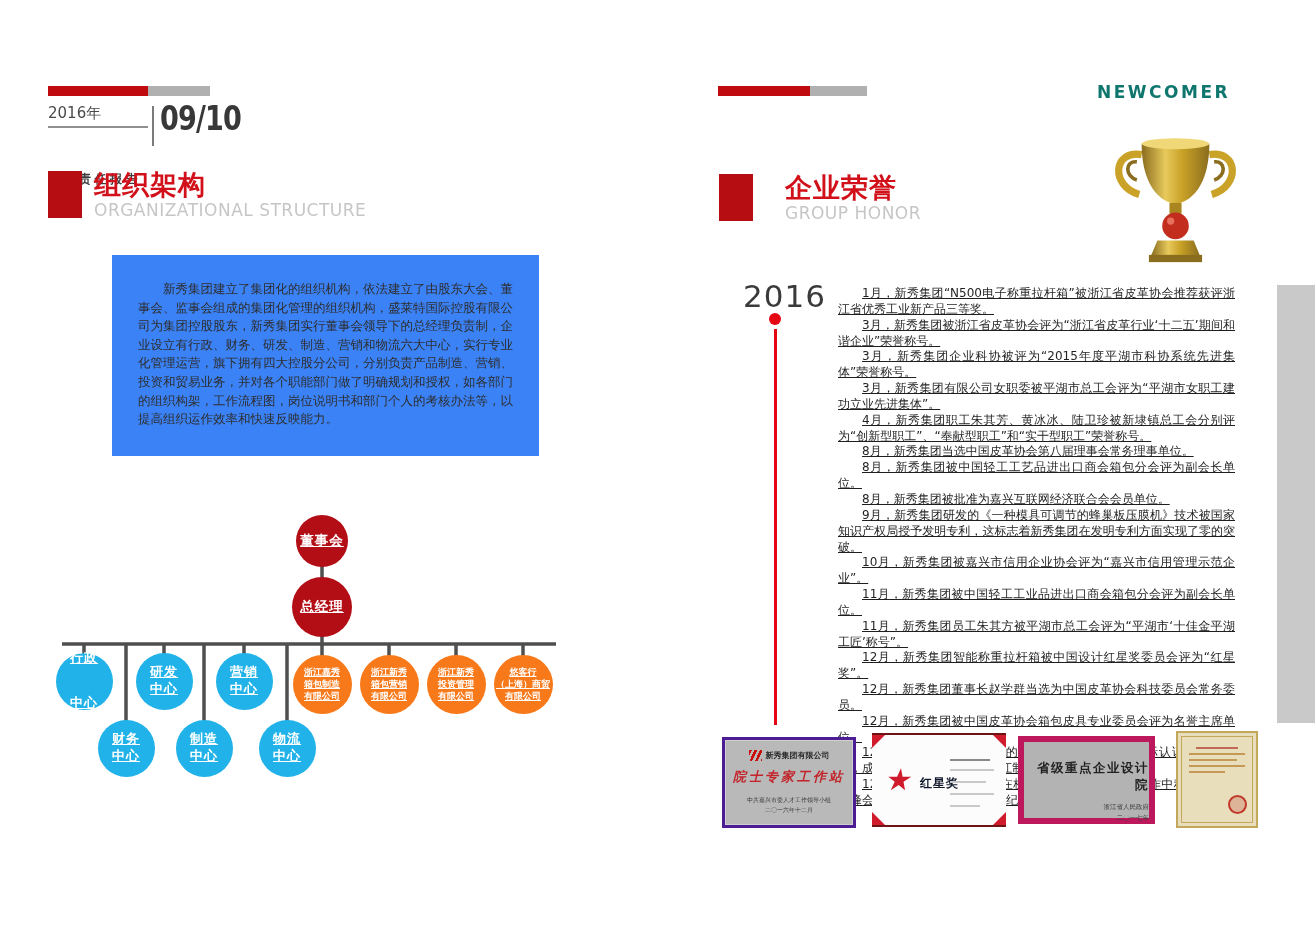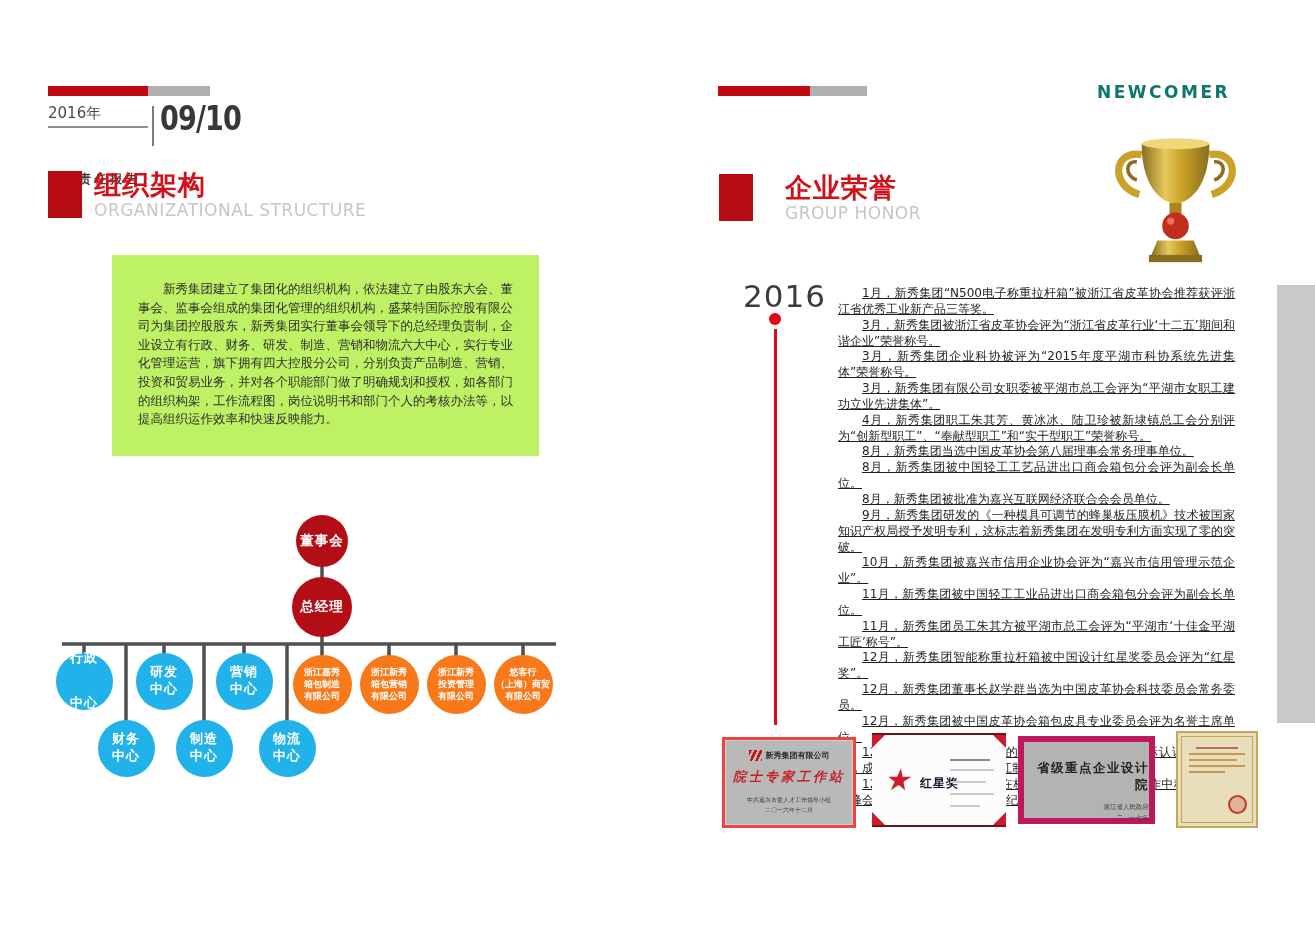--- a/index.html
+++ b/index.html
@@ -19,47 +19,47 @@
   .lp-pagenum{left:160px;top:99px;font-size:33px;font-weight:800;color:#383838;
               transform:scaleX(.82);transform-origin:left top;letter-spacing:-1px;}
 
   
   .sec{display:flex;gap:12px;align-items:flex-start;}
   .sec .sq{width:34px;height:47px;background:#b60d12;flex:0 0 auto;}
   .sec .t-cn{font-size:27px;font-weight:bold;color:#d2101a;line-height:1;letter-spacing:1px;}
   .sec .t-en{font-size:17px;color:#c6c6c6;letter-spacing:.5px;margin-top:4px;line-height:1;}
 
   
-  .introbox{left:112px;top:255px;width:427px;height:201px;background:#bef264;}
+  .introbox{left:112px;top:255px;width:427px;height:201px;background:#3b82f6;}
   .introbox p{margin:25px 26px 0;font-size:12.5px;line-height:18.6px;color:#2e2e2e;
               text-align:justify;text-indent:2em;word-break:break-all;}
 
   
   .node{position:absolute;border-radius:50%;display:flex;flex-direction:column;align-items:center;
         justify-content:center;color:#fff;font-weight:bold;text-align:center;z-index:2;}
-  .node span{display:block;}
+  .node span{display:block;text-decoration:underline;}
   .node.red{background:#b30d15;font-size:13.5px;letter-spacing:1px;}
   .node.blue{background:#20b2e8;font-size:13px;line-height:1.3;letter-spacing:1px;}
   .node.orange{background:#f8791a;font-size:9px;line-height:1.35;letter-spacing:0;}
   .orglines{left:0;top:0;z-index:1;}
 
   
   .logo{left:1097px;top:82px;font-size:17px;font-weight:800;color:#0f766e;letter-spacing:2.5px;}
   .trophy{left:1103px;top:128px;}
   .year2016{left:743px;top:278px;font-size:31px;color:#3a3a3a;letter-spacing:1px;}
   .tdot{left:769px;top:313px;width:12px;height:12px;border-radius:50%;background:#e60613;}
   .tline{left:774px;top:329px;width:3px;height:396px;background:#e60613;}
   .honors{left:838px;top:286px;width:397px;}
   .honor{margin:0;font-size:12px;line-height:15.85px;color:#1f1f1f;text-align:justify;
          text-indent:2em;word-break:break-all;text-decoration:underline;}
   .sidebar{left:1277px;top:285px;width:38px;height:438px;background:#c9c9c9;}
 
   
   .cert{box-sizing:border-box;}
-  .cert1{left:722px;top:737px;width:134px;height:91px;background:#b9b9b9;border:3px solid #ef4444;
+  .cert1{left:722px;top:737px;width:134px;height:91px;background:#b9b9b9;border:3px solid #4c1d95;
          box-shadow:inset 0 0 0 1px #cfcfcf;text-align:center;padding-top:10px;}
   .cert1 .hd{display:flex;align-items:center;justify-content:center;gap:4px;}
   .cert1 .mark{width:13px;height:11px;background:
         repeating-linear-gradient(115deg,#c8100f 0 2.5px,transparent 2.5px 5px);}
   .cert1 .co{font-size:8px;font-weight:bold;color:#2b2b2b;}
   .cert1 .ttl{margin-top:7px;font-size:13px;font-weight:bold;color:#c2242a;letter-spacing:3px;
         font-style:italic;font-family:"DejaVu Serif","Liberation Serif",serif;}
   .cert1 .ft{margin-top:9px;font-size:6px;color:#3a3a3a;line-height:1.6;}
 
   .cert2{left:872px;top:733px;width:134px;height:94px;background:#fcfcfc;

